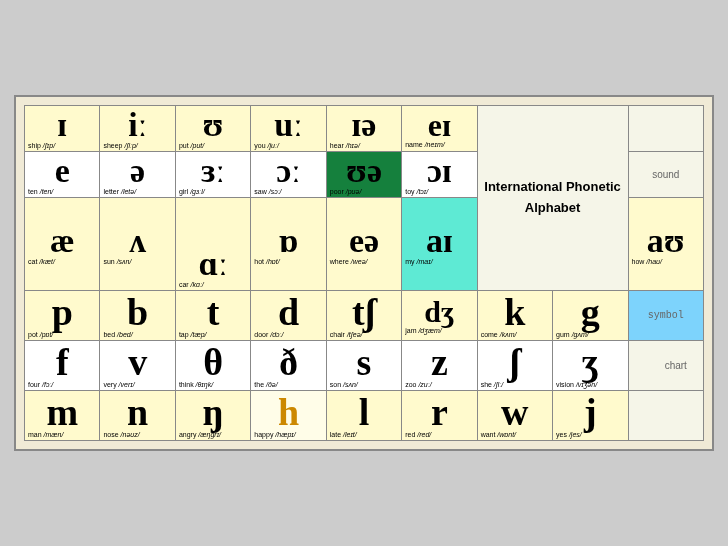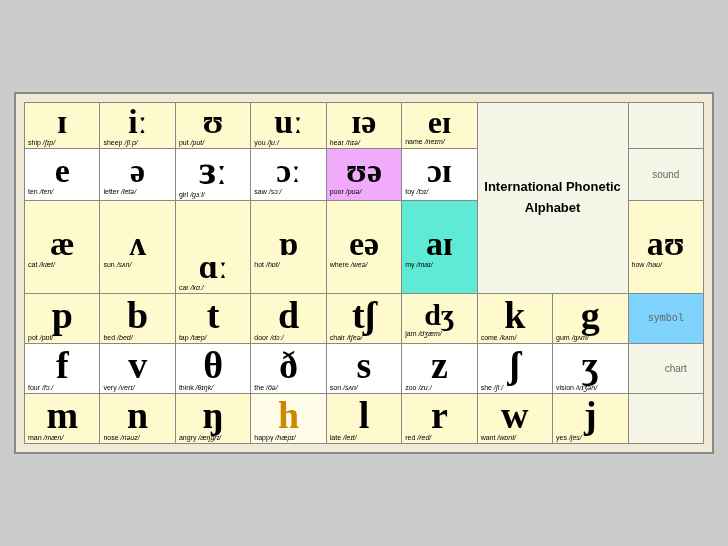--- a/index.html
+++ b/index.html
@@ -58,28 +58,28 @@
     <tr>
       <td style="border:1.5px solid #888; background:#fff; padding:2px 3px;">
         <div style="font-size:34px;font-weight:bold;text-align:center;line-height:1.0;">e</div>
         <div style="font-size:7px;font-family:Arial,sans-serif;">ten <em>/ten/</em></div>
       </td>
       <td style="border:1.5px solid #888; background:#fff; padding:2px 3px;">
         <div style="font-size:34px;font-weight:bold;text-align:center;line-height:1.0;">ə</div>
         <div style="font-size:7px;font-family:Arial,sans-serif;">letter <em>/letə/</em></div>
       </td>
       <td style="border:1.5px solid #888; background:#fff; padding:2px 3px;">
-        <div style="font-size:40px;font-weight:bold;text-align:center;line-height:1.0;">ɜː</div>
+        <div style="font-size:34px;font-weight:bold;text-align:center;line-height:1.0;">ɜː</div>
         <div style="font-size:7px;font-family:Arial,sans-serif;">girl <em>/gɜːl/</em></div>
       </td>
       <td style="border:1.5px solid #888; background:#fff; padding:2px 3px;">
         <div style="font-size:34px;font-weight:bold;text-align:center;line-height:1.0;">ɔː</div>
         <div style="font-size:7px;font-family:Arial,sans-serif;">saw <em>/sɔː/</em></div>
       </td>
-      <td style="border:1.5px solid #888; background:#f0abfc; padding:2px 3px;margin-top:21px;">
+      <td style="border:1.5px solid #888; background:#15803d; padding:2px 3px;margin-top:21px;">
         <div style="font-size:34px;font-weight:bold;text-align:center;line-height:1.0;">ʊə</div>
         <div style="font-size:7px;font-family:Arial,sans-serif;">poor <em>/pʊə/</em></div>
       </td>
       <td style="border:1.5px solid #888; background:#fff; padding:2px 3px;">
         <div style="font-size:34px;font-weight:bold;text-align:center;line-height:1.0;">ɔɪ</div>
         <div style="font-size:7px;font-family:Arial,sans-serif;">toy <em>/tɔɪ/</em></div>
       </td>
 
       <td style="border:1.5px solid #888; background:#f5f5e8; text-align:center; vertical-align:middle; font-family:Arial,sans-serif; font-size:10px; color:#666;">sound</td>
     </tr>

